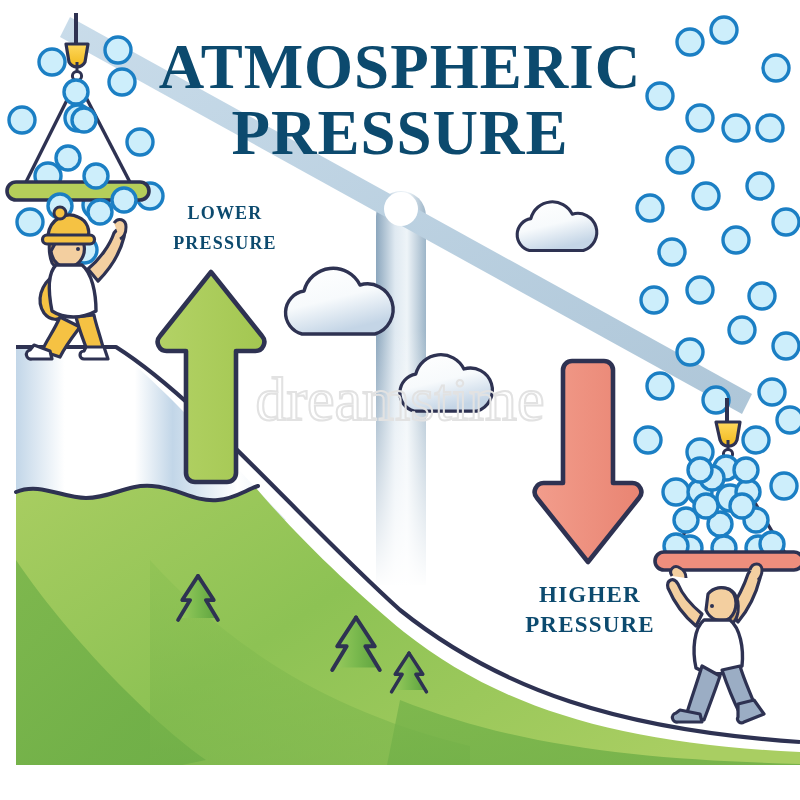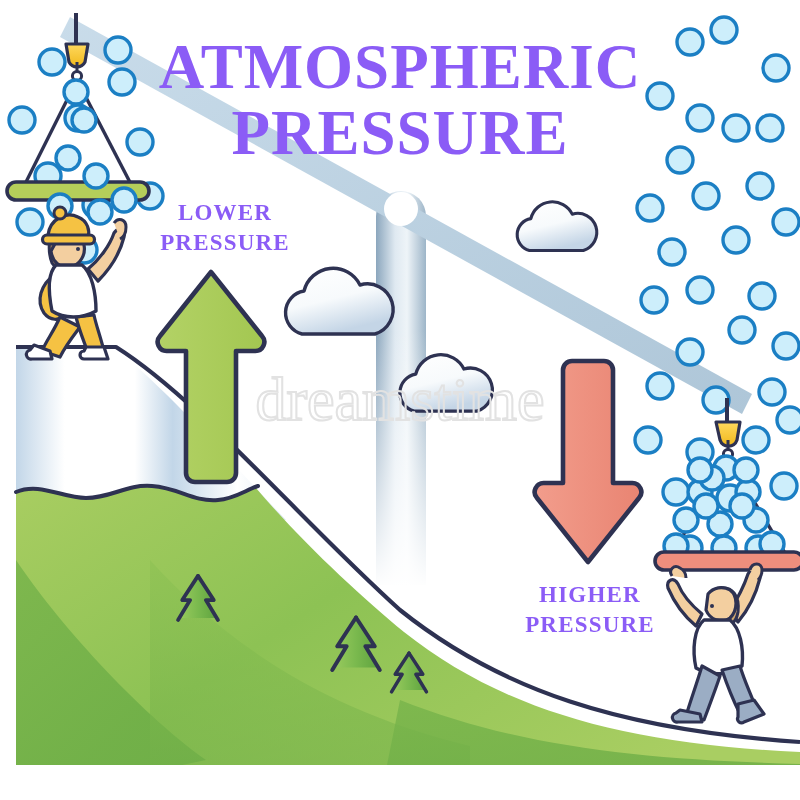--- a/index.html
+++ b/index.html
@@ -7,34 +7,34 @@
   body{
     font-family:"Liberation Serif", serif;
     width:800px;height:800px;overflow:hidden;
   }
   #stage{position:relative;width:800px;height:800px;background:#fff;}
   #scene{position:absolute;left:0;top:0;width:800px;height:800px;}
   .txt{
     position:absolute;
     font-family:"Liberation Serif", serif;
     font-weight:bold;
-    color:#8b5cf6;
+    color:#0c4a6e;
     letter-spacing:0.5px;
     text-align:center;
     white-space:nowrap;
     user-select:none;
   }
   #title{
     left:0;top:34px;width:800px;
     font-size:63px;line-height:66px;
     letter-spacing:1px;
   }
   #lbl-lower{
     left:90px;top:198px;width:270px;
-    font-size:23px;line-height:30px;letter-spacing:1.2px;
+    font-size:18px;line-height:30px;letter-spacing:1.2px;
   }
   #lbl-higher{
     left:455px;top:580px;width:270px;
     font-size:23px;line-height:30px;letter-spacing:1.2px;text-align:center;
   }
   #watermark{
     position:absolute;left:0;top:0;width:800px;height:800px;
     pointer-events:none;
   }
 </style>

